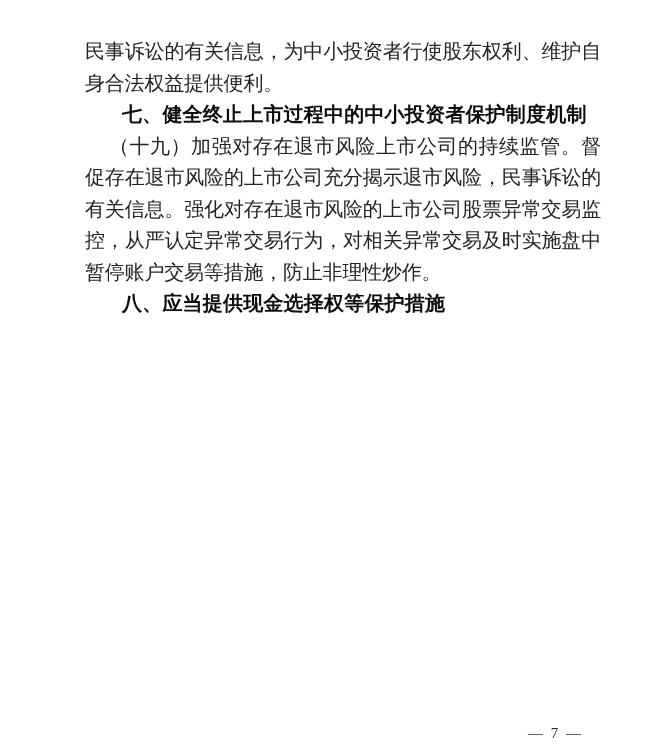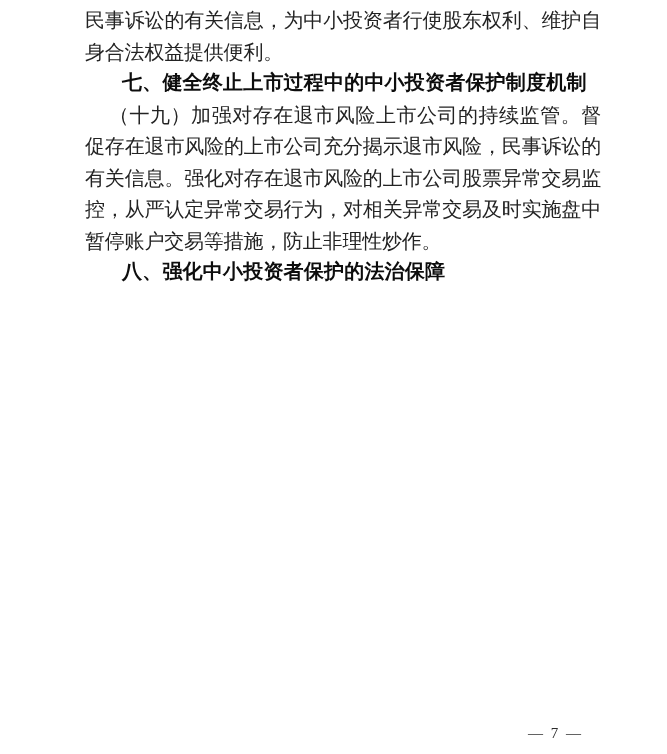--- a/index.html
+++ b/index.html
@@ -26,26 +26,27 @@
     font-size: 20px;
     line-height: 31.5px;
     letter-spacing: -0.2px;
     color: #232323;
     text-align: justify;
     text-justify: inter-character;
     word-break: break-all;
   }
   .para.continuation {
     text-indent: 0;
+    margin-top: 31px;
   }
   .para.body {
     text-indent: 1.2em;
   }
   .para.heading {
-    font-family: Liberation Mono, monospace;
+    font-family: Liberation Serif, serif;
     font-weight: bold;
     color: #0d0d0d;
     letter-spacing: 0.2px;
     text-indent: 1.85em;
     text-align: left;
   }
   .page-number {
     position: absolute;
     top: 725px;
     left: 528px;
@@ -57,16 +58,16 @@
   }
 </style>
 </head>
 <body>
 
 <div class="page">
   <div class="content">
     <p class="para continuation">民事诉讼的有关信息，为中小投资者行使股东权利、维护自身合法权益提供便利。</p>
     <p class="para heading">七、健全终止上市过程中的中小投资者保护制度机制</p>
     <p class="para body">（十九）加强对存在退市风险上市公司的持续监管。督促存在退市风险的上市公司充分揭示退市风险，民事诉讼的有关信息。强化对存在退市风险的上市公司股票异常交易监控，从严认定异常交易行为，对相关异常交易及时实施盘中暂停账户交易等措施，防止非理性炒作。</p>
-    <p class="para heading">八、强化中小投资者保护的法治保障</p>
+    <p class="para heading">八、应当提供现金选择权等保护措施</p>
   </div>
   <div class="page-number">— 7 —</div>
 </div>
 
 </body></html>

